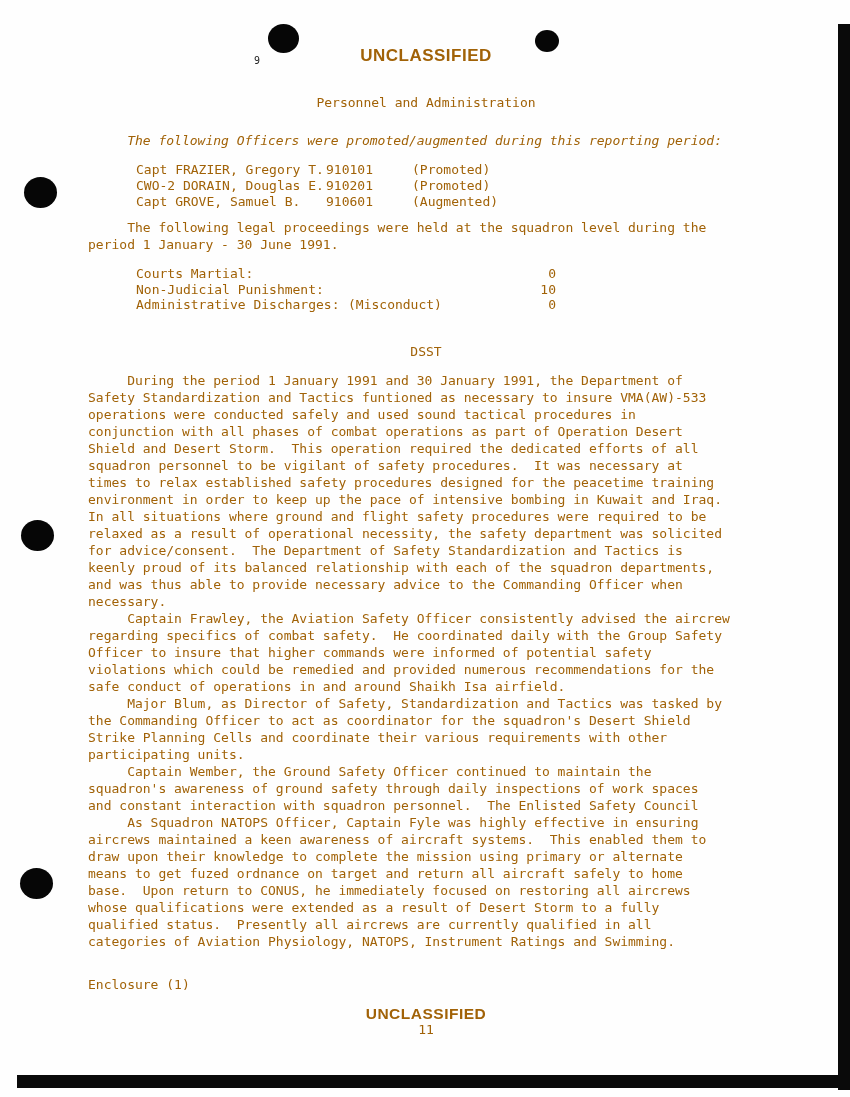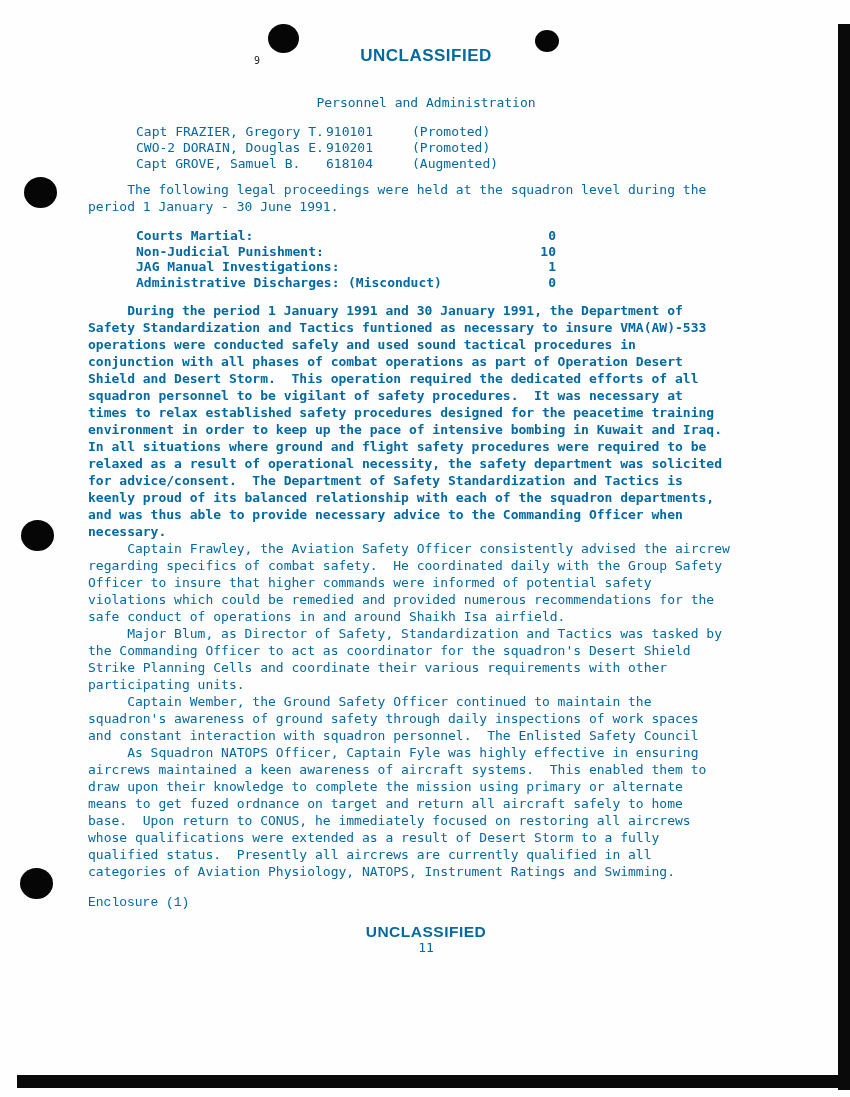--- a/index.html
+++ b/index.html
@@ -20,49 +20,49 @@
   .p-left-2 { left: 21px; top: 520px; width: 33px; height: 31px; }
   .p-left-3 { left: 20px; top: 868px; width: 33px; height: 31px; }
   .bar-right  { position: absolute; left: 838px; top: 24px;   width: 12px;  height: 1066px; background: #0a0a0a; }
   .bar-bottom { position: absolute; left: 17px;  top: 1075px; width: 833px; height: 13px;   background: #0a0a0a; }
   .stray { position: absolute; left: 254px; top: 55px; font-family: "DejaVu Sans Mono", monospace; font-size: 10px; color: #222; }
 
   
   .content {
     position: absolute; left: 88px; top: 0; width: 676px;
     font-family: "DejaVu Sans Mono", monospace;
-    font-size: 13px; line-height: 17px; color: #0369a1;
+    font-size: 13px; line-height: 17px; color: #a16207;
   }
   .cls { text-align: center; font-family: "Liberation Sans", sans-serif; font-weight: 700; letter-spacing: 0.5px; }
   .cls-top    { margin-top: 46px; font-size: 17px;   line-height: 20px; }
   .cls-bottom { margin-top: 12px; font-size: 15.5px; line-height: 18px; }
   .sec-title { text-align: center; }
   .t-personnel { margin-top: 28px; }
   .t-legal     { margin-top: 16px; }
   .t-dsst      { margin-top: 30px; }
 
   .pre { white-space: pre-wrap; margin: 0; }
   .intro-italic { margin-top: 21px; font-style: italic; }
   .legal-intro  { margin-top: 9px; }
 
   .promo-table { margin-top: 13px; margin-left: 48px; }
   .promo-row   { display: flex; line-height: 16px; }
   .promo-name  { width: 190px; }
   .promo-date  { width: 86px; }
 
   .legal-table { margin-top: 13px; margin-left: 48px; }
-  .legal-row   { display: flex; line-height: 15.5px; font-weight: bold; }
+  .legal-row   { display: flex; line-height: 15.5px; }
   .legal-label { width: 212px; }
   .legal-note  { width: 128px; }
   .legal-value { width: 80px; text-align: right; }
 
   .par { margin: 0; }
-  .par-first { margin-top: 12px; font-weight: bold; }
+  .par-first { margin-top: 12px; }
 
-  .enclosure { margin-top: 14px; font-family: Liberation Mono, monospace; }
+  .enclosure { margin-top: 26px; }
   .page-num  { text-align: center; line-height: 13px; }
 </style>
 </head>
 <body>
 
 <div class="sheet">
 
   <span class="punch p-top-1"></span>
   <span class="punch p-top-2"></span>
   <span class="punch p-left-1"></span>
@@ -71,66 +71,63 @@
   <div class="bar-right"></div>
   <div class="bar-bottom"></div>
   <span class="stray">9</span>
 
   <div class="content">
 
     <div class="cls cls-top">UNCLASSIFIED</div>
 
     <div class="sec-title t-personnel">Personnel and Administration</div>
 
+    <p class="pre intro-italic">     The following Officers were promoted/augmented during this reporting period:</p>
 
     <div class="promo-table">
       <div class="promo-row">
         <span class="promo-name">Capt FRAZIER, Gregory T.</span>
         <span class="promo-date">910101</span>
         <span class="promo-status">(Promoted)</span>
       </div>
       <div class="promo-row">
         <span class="promo-name">CWO-2 DORAIN, Douglas E.</span>
         <span class="promo-date">910201</span>
         <span class="promo-status">(Promoted)</span>
       </div>
       <div class="promo-row">
         <span class="promo-name">Capt GROVE, Samuel B.</span>
-        <span class="promo-date">618104</span>
+        <span class="promo-date">910601</span>
         <span class="promo-status">(Augmented)</span>
       </div>
     </div>
 
 
     <p class="pre legal-intro">     The following legal proceedings were held at the squadron level during the
 period 1 January - 30 June 1991.</p>
 
     <div class="legal-table">
       <div class="legal-row">
         <span class="legal-label">Courts Martial:</span>
         <span class="legal-note"></span>
         <span class="legal-value">0</span>
       </div>
       <div class="legal-row">
         <span class="legal-label">Non-Judicial Punishment:</span>
         <span class="legal-note"></span>
         <span class="legal-value">10</span>
       </div>
       <div class="legal-row">
-        <span class="legal-label">JAG Manual Investigations:</span>
-        <span class="legal-note"></span>
-        <span class="legal-value">1</span>
-      </div>
-      <div class="legal-row">
         <span class="legal-label">Administrative Discharges:</span>
         <span class="legal-note">(Misconduct)</span>
         <span class="legal-value">0</span>
       </div>
     </div>
 
+    <div class="sec-title t-dsst">DSST</div>
 
     <p class="pre par par-first">     During the period 1 January 1991 and 30 January 1991, the Department of
 Safety Standardization and Tactics funtioned as necessary to insure VMA(AW)-533
 operations were conducted safely and used sound tactical procedures in
 conjunction with all phases of combat operations as part of Operation Desert
 Shield and Desert Storm.  This operation required the dedicated efforts of all
 squadron personnel to be vigilant of safety procedures.  It was necessary at
 times to relax established safety procedures designed for the peacetime training
 environment in order to keep up the pace of intensive bombing in Kuwait and Iraq.
 In all situations where ground and flight safety procedures were required to be

